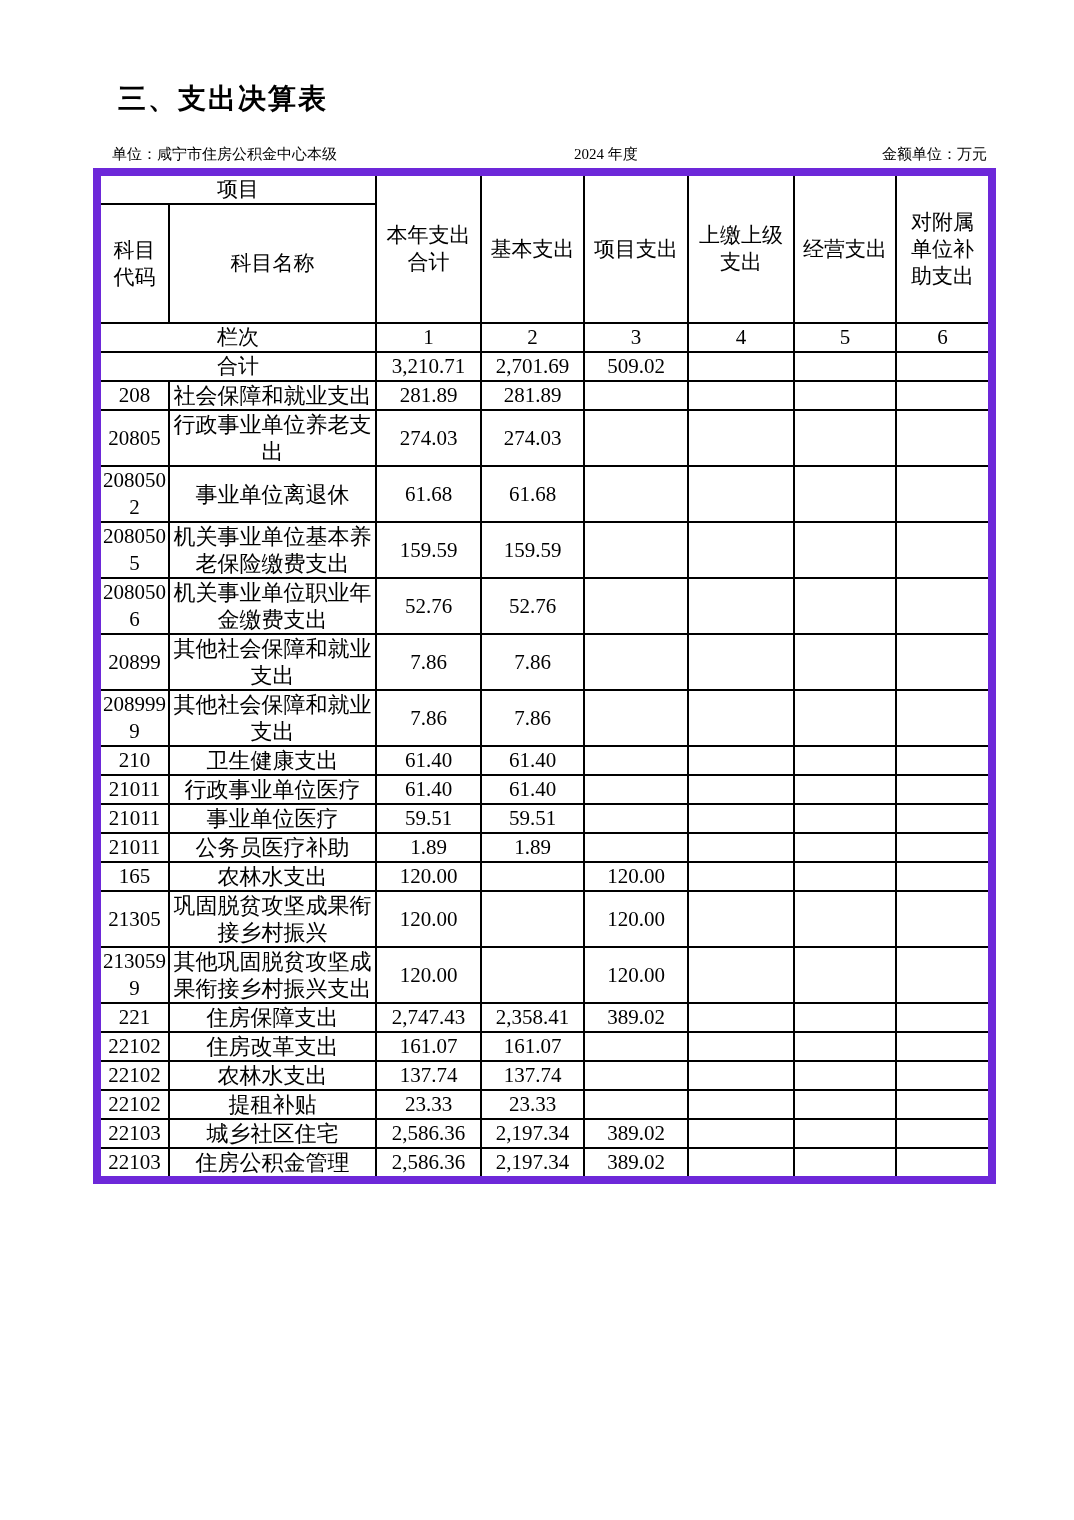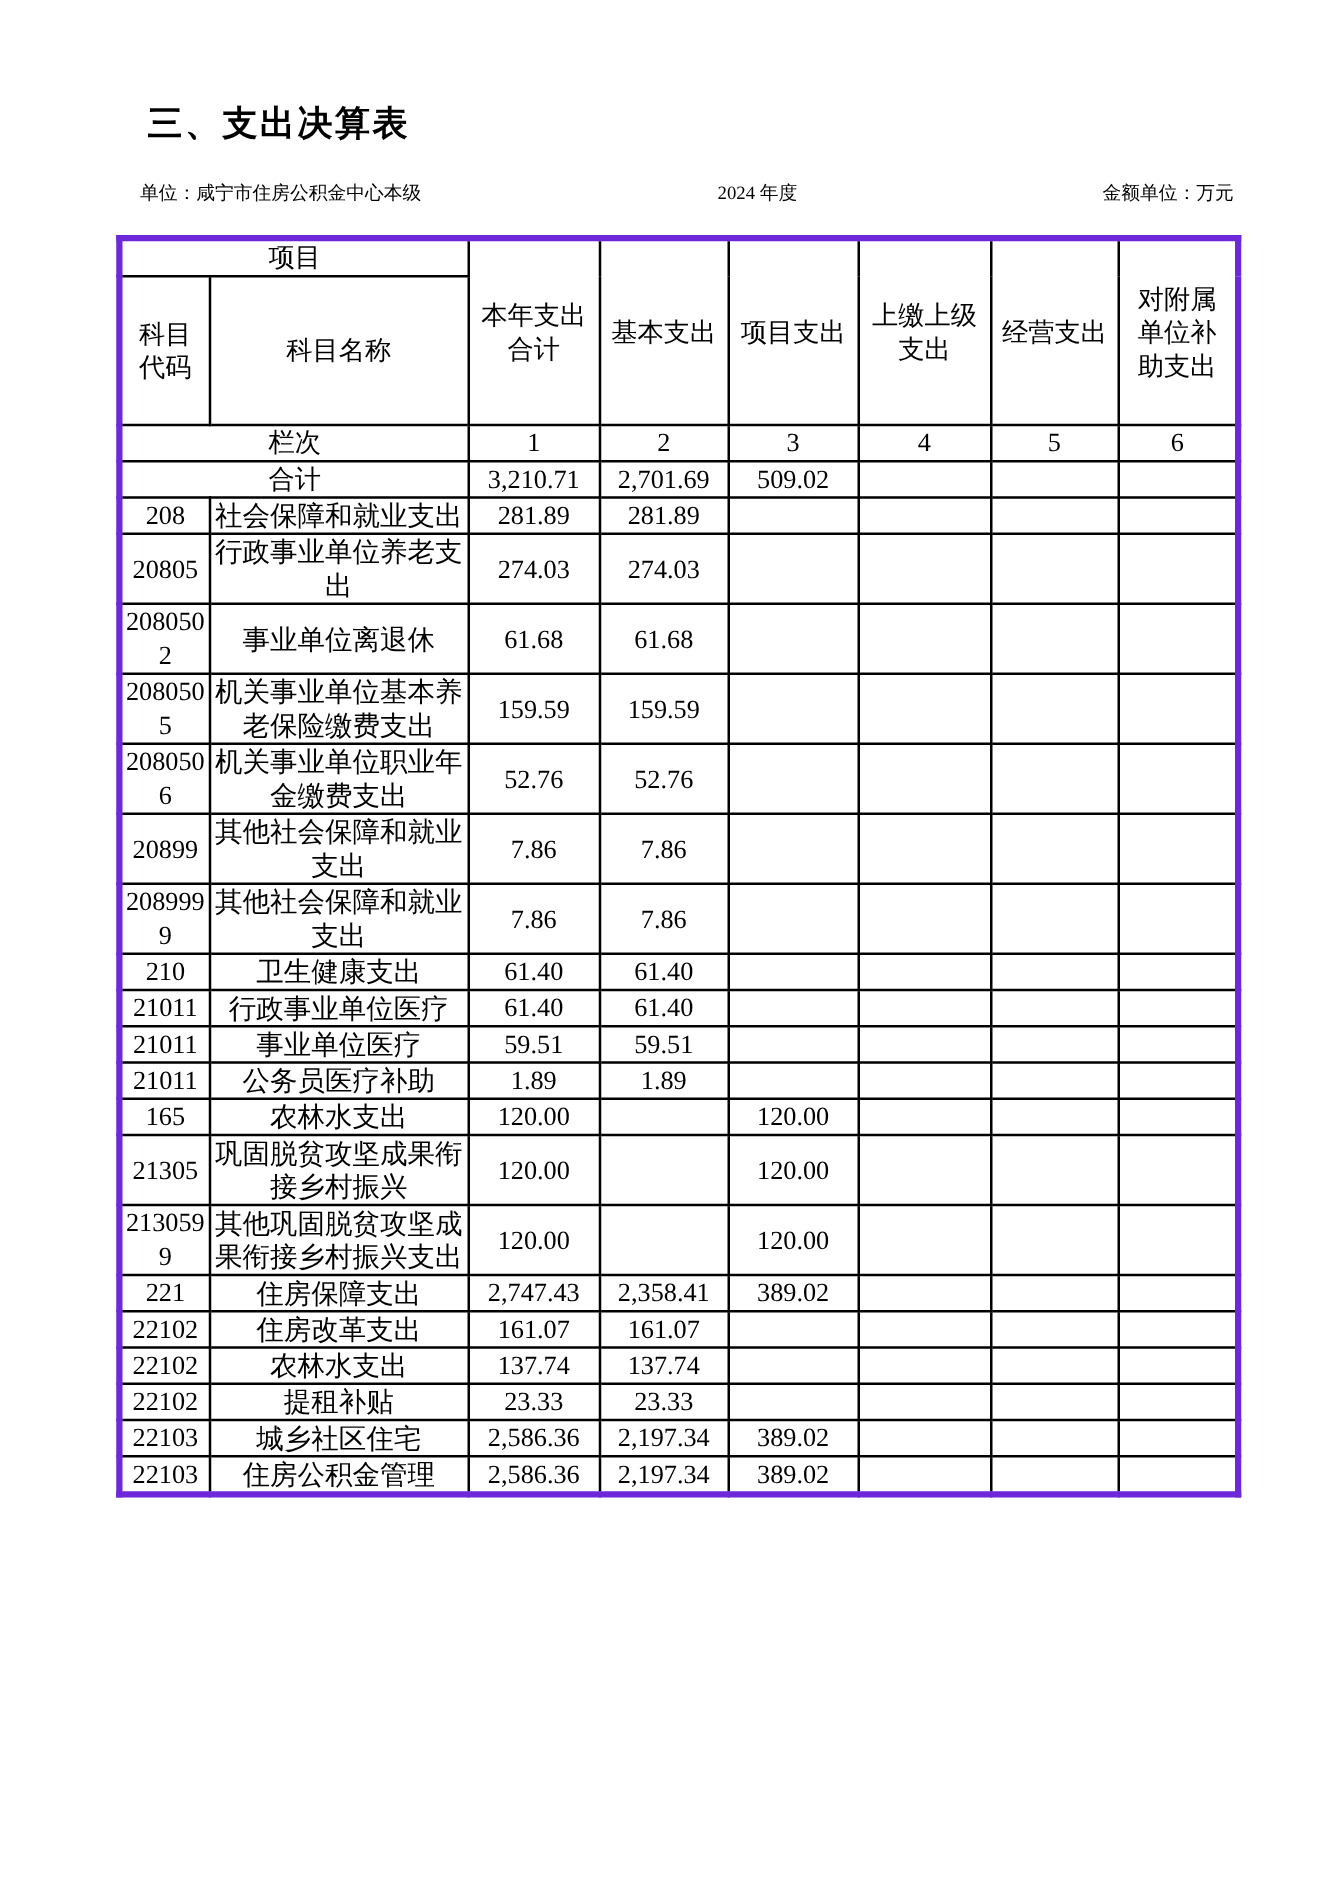--- a/index.html
+++ b/index.html
@@ -38,25 +38,25 @@
     height: 26px;
     font-size: 15px;
   }
   .meta-unit   { position: absolute; left: 19px;  top: 0; white-space: nowrap; }
   .meta-period { position: absolute; left: 462px; top: 0; white-space: nowrap; margin-left: 19px; }
   .meta-amount { position: absolute; right: 1px;  top: 0; white-space: nowrap; }
 
   table.fin {
     position: absolute;
     left: 93px;
-    top: 188px;
+    top: 168px;
     width: 895px;
     border-collapse: collapse;
     table-layout: fixed;
-    border: 5px solid #6d28d9;
+    border: 8px solid #6d28d9;
     font-size: 21px;
   }
   table.fin td {
     border: 2px solid #000;
     padding: 0;
     text-align: center;
     vertical-align: middle;
     line-height: 27px;
     overflow: hidden;
   }

